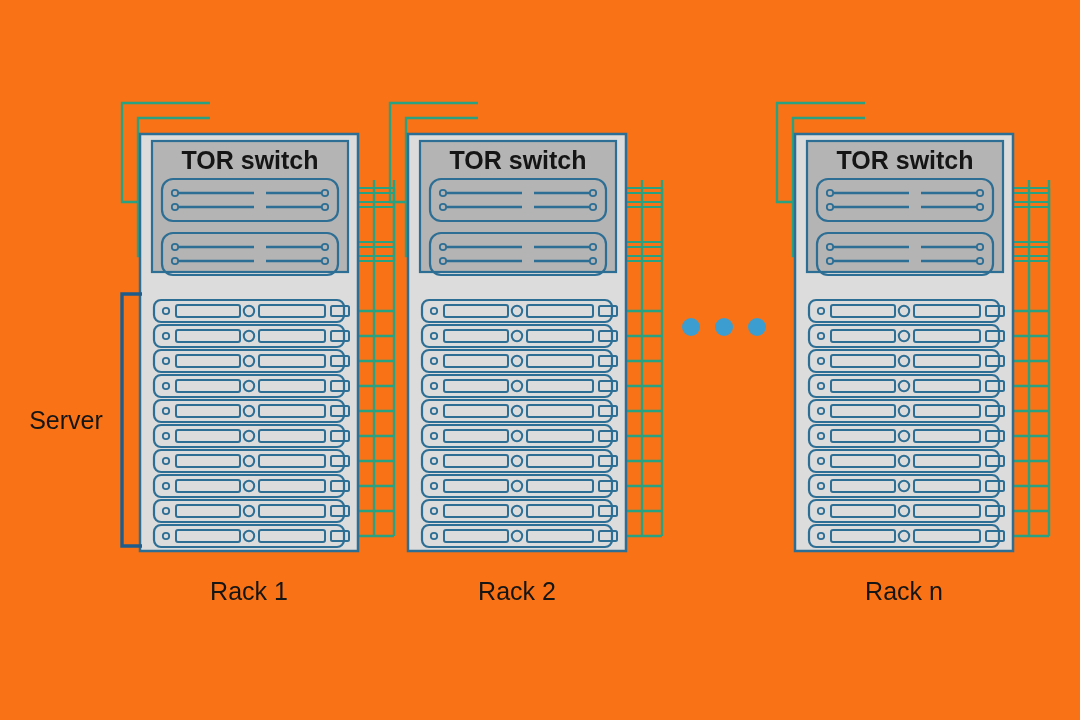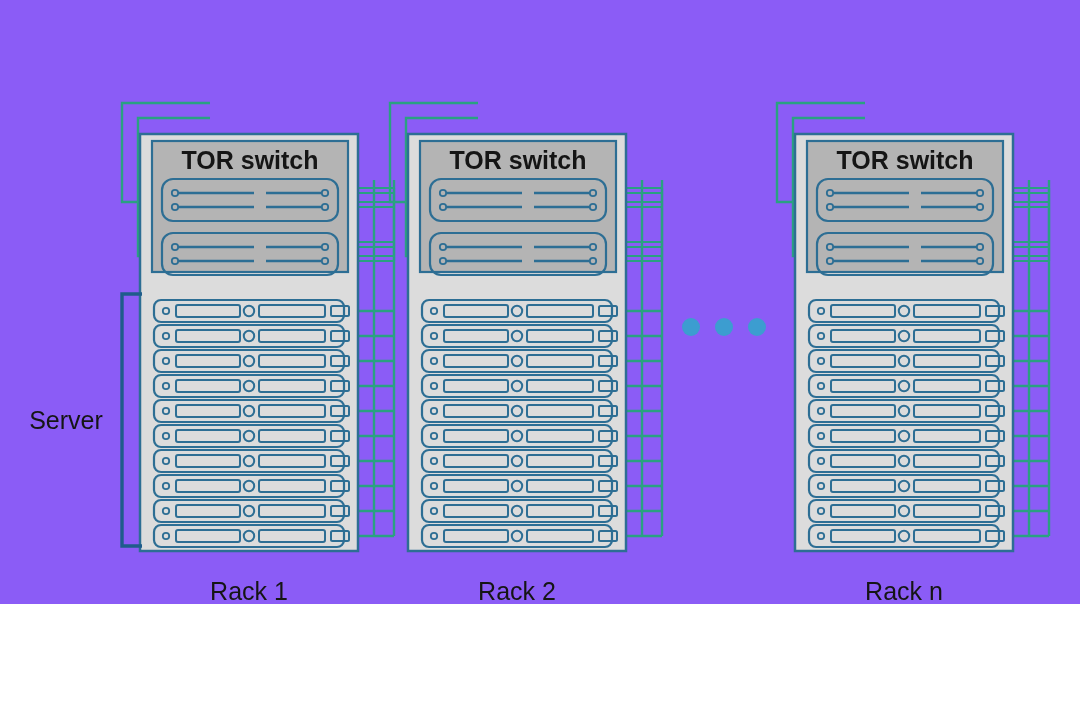--- a/index.html
+++ b/index.html
@@ -6,22 +6,22 @@
     margin: 0;
     padding: 0;
     background: #ffffff;
   }
   body {
     font-family: "Liberation Sans", sans-serif;
   }
   #canvas {
     position: relative;
     width: 1080px;
-    height: 604px;
-    background: #8b5cf6;
+    height: 720px;
+    background: #f97316;
     overflow: hidden;
   }
   #canvas svg {
     position: absolute;
     top: 0;
     left: 0;
   }
   .lbl {
     font-family: "Liberation Sans", sans-serif;
     fill: #151515;

